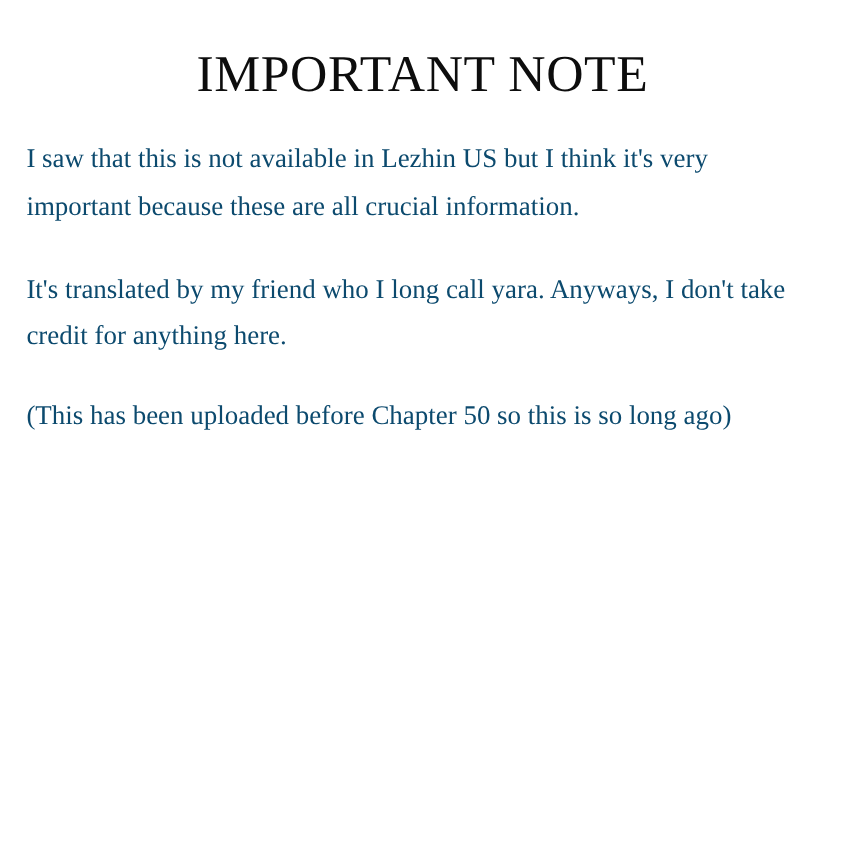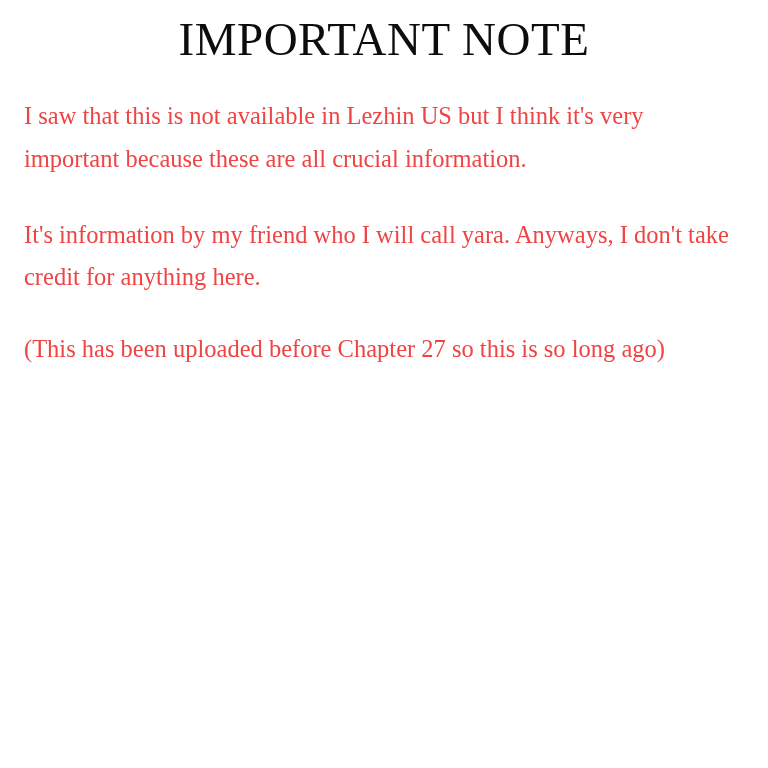--- a/index.html
+++ b/index.html
@@ -11,38 +11,38 @@
     height: 768px;
     background: #ffffff;
     font-family: "Liberation Serif", "DejaVu Serif", serif;
     color: #111111;
     overflow: hidden;
   }
   .page {
     width: 768px;
     height: 768px;
     box-sizing: border-box;
-    padding: 1px 24px 0 24px;
+    padding: 30px 24px 0 24px;
     background: #ffffff;
     position: relative;
   }
   .note-title {
     text-align: center;
     font-size: 47px;
     font-weight: 400;
     letter-spacing: 0.5px;
     line-height: 1.2;
     margin: 10px 0 28px 0;
     color: #0d0d0d;
     font-family: "Liberation Serif", "DejaVu Serif", serif;
   }
   .body-block {
     font-size: 24.5px;
     line-height: 1.72;
-    color: #ef4444;
+    color: #0c4a6e;
     margin: 0 0 34px 0;
     max-width: 730px;
     font-family: "Liberation Serif", "DejaVu Serif", serif;
   }
   .body-block:last-child {
     margin-bottom: 0;
   }
   .para-gap-small {
     margin-bottom: 30px;
   }
@@ -50,17 +50,17 @@
 </head>
 <body>
 
 <div class="page">
 
   <h1 class="note-title">IMPORTANT NOTE</h1>
 
   <p class="body-block">I saw that this is not available in Lezhin US but I think it's very important because these are all crucial information.</p>
 
 
-  <p class="body-block para-gap-small">It's information by my friend who I will call yara. Anyways, I don't take credit for anything here.</p>
+  <p class="body-block para-gap-small">It's translated by my friend who I long call yara. Anyways, I don't take credit for anything here.</p>
 
-  <p class="body-block">(This has been uploaded before Chapter 27 so this is so long ago)</p>
+  <p class="body-block">(This has been uploaded before Chapter 50 so this is so long ago)</p>
 
 </div>
 
 </body></html>

